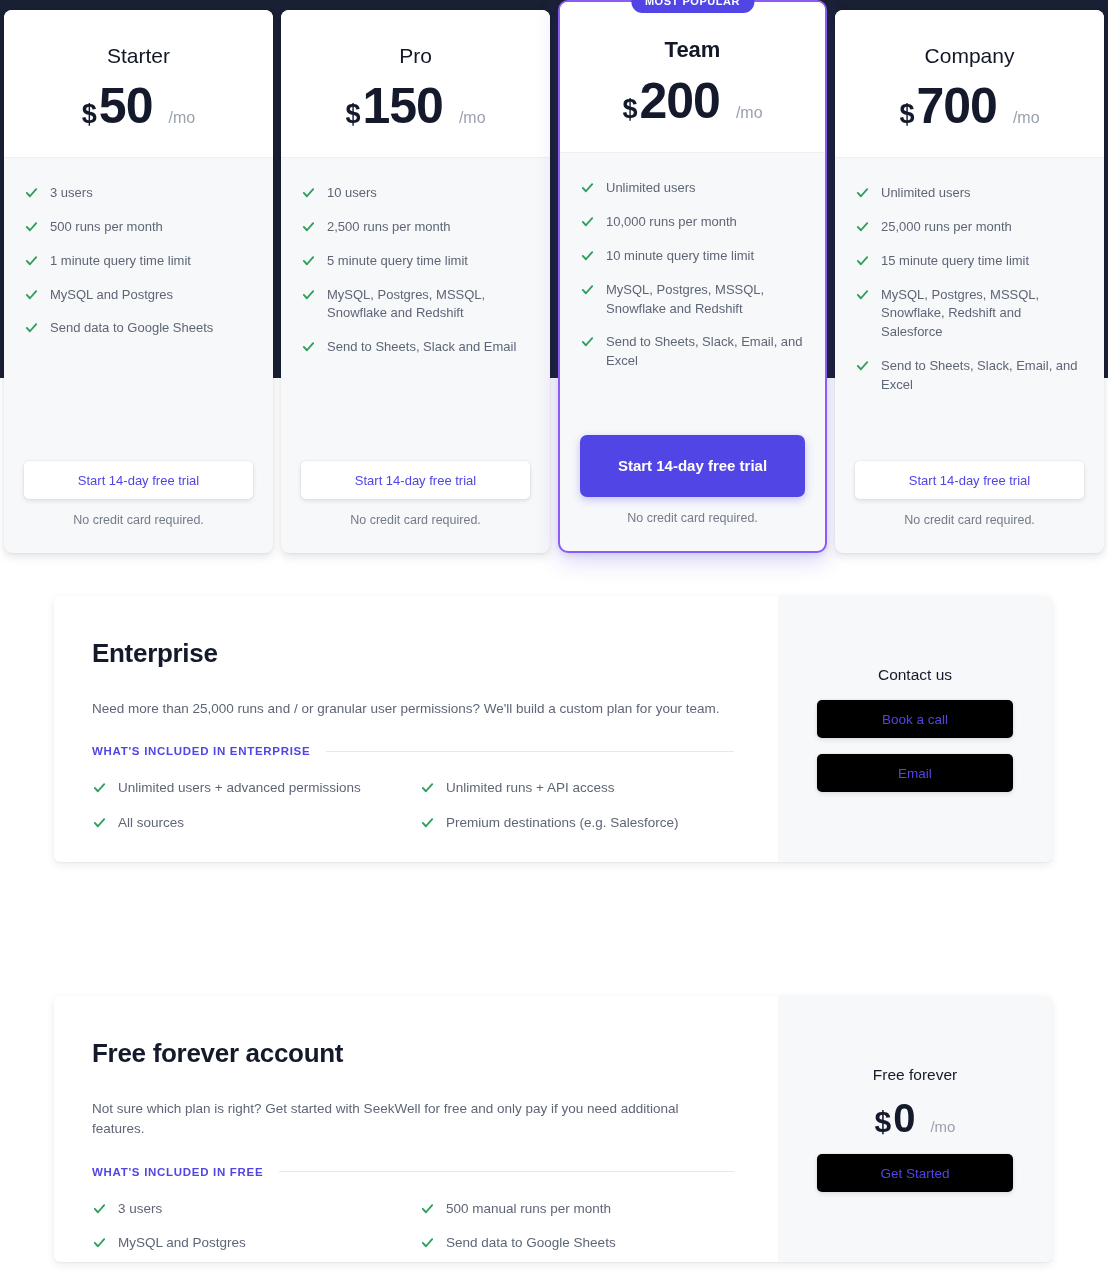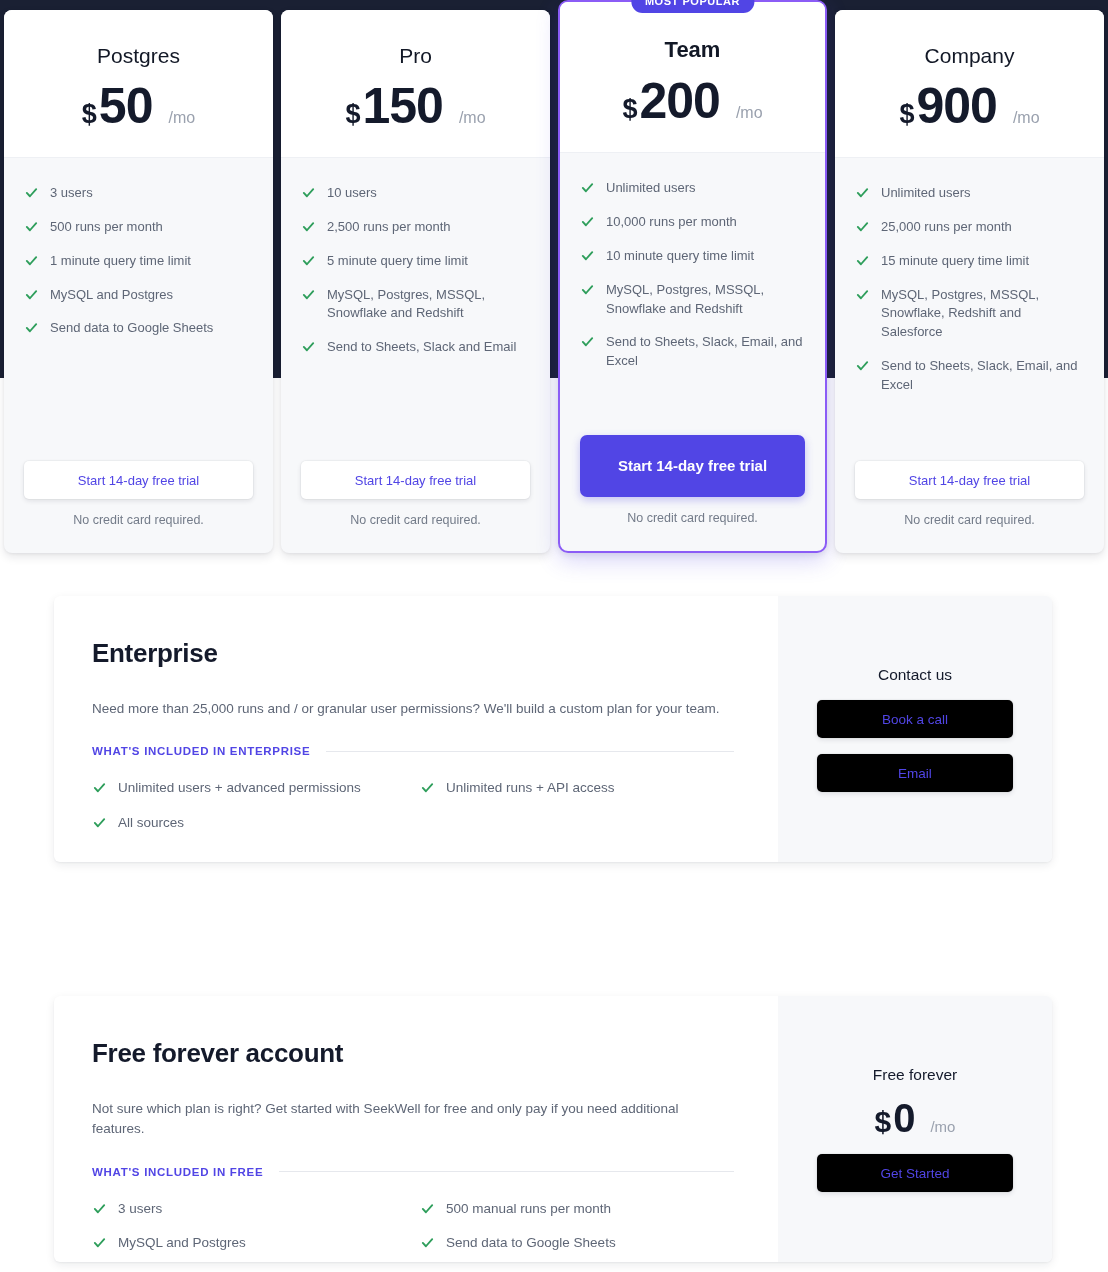--- a/index.html
+++ b/index.html
@@ -159,21 +159,21 @@
 
 <div class="page">
 
   <div class="dark-band"></div>
 
   <div class="plans">
 
     <div class="plan-slot">
       <div class="plan-card">
         <div class="plan-head">
-          <div class="plan-name">Postgres</div>
+          <div class="plan-name">Starter</div>
           <div class="price-row">
             <span class="currency">$</span>
             <span class="amount">50</span>
             <span class="per">/mo</span>
           </div>
         </div>
         <div class="plan-body">
           <ul class="features">
             <li>
                 <span class="check">
@@ -346,21 +346,21 @@
         </div>
       </div>
     </div>
 
     <div class="plan-slot">
       <div class="plan-card">
         <div class="plan-head">
           <div class="plan-name">Company</div>
           <div class="price-row">
             <span class="currency">$</span>
-            <span class="amount">900</span>
+            <span class="amount">700</span>
             <span class="per">/mo</span>
           </div>
         </div>
         <div class="plan-body">
           <ul class="features">
             <li>
                 <span class="check">
                   <svg viewBox="0 0 16 16" fill="none" stroke="currentColor" stroke-width="2" stroke-linecap="round" stroke-linejoin="round">
                     <path d="M3 8.5 L6.3 12 L13 4.5"></path>
                   </svg>
@@ -436,20 +436,28 @@
             <span>Unlimited runs + API access</span>
           </div>
         <div class="gf">
             <span class="check">
               <svg viewBox="0 0 16 16" fill="none" stroke="currentColor" stroke-width="2" stroke-linecap="round" stroke-linejoin="round">
                 <path d="M3 8.5 L6.3 12 L13 4.5"></path>
               </svg>
             </span>
             <span>All sources</span>
           </div>
+        <div class="gf">
+            <span class="check">
+              <svg viewBox="0 0 16 16" fill="none" stroke="currentColor" stroke-width="2" stroke-linecap="round" stroke-linejoin="round">
+                <path d="M3 8.5 L6.3 12 L13 4.5"></path>
+              </svg>
+            </span>
+            <span>Premium destinations (e.g. Salesforce)</span>
+          </div>
       </div>
     </div>
     <div class="panel-side">
       <div class="side-title">Contact us</div>
       <button class="side-btn">Book a call</button>
       <button class="side-btn">Email</button>
     </div>
   </div>
 
   <div class="panel" style="left:54px; top:996px; width:998px; height:266px;">

